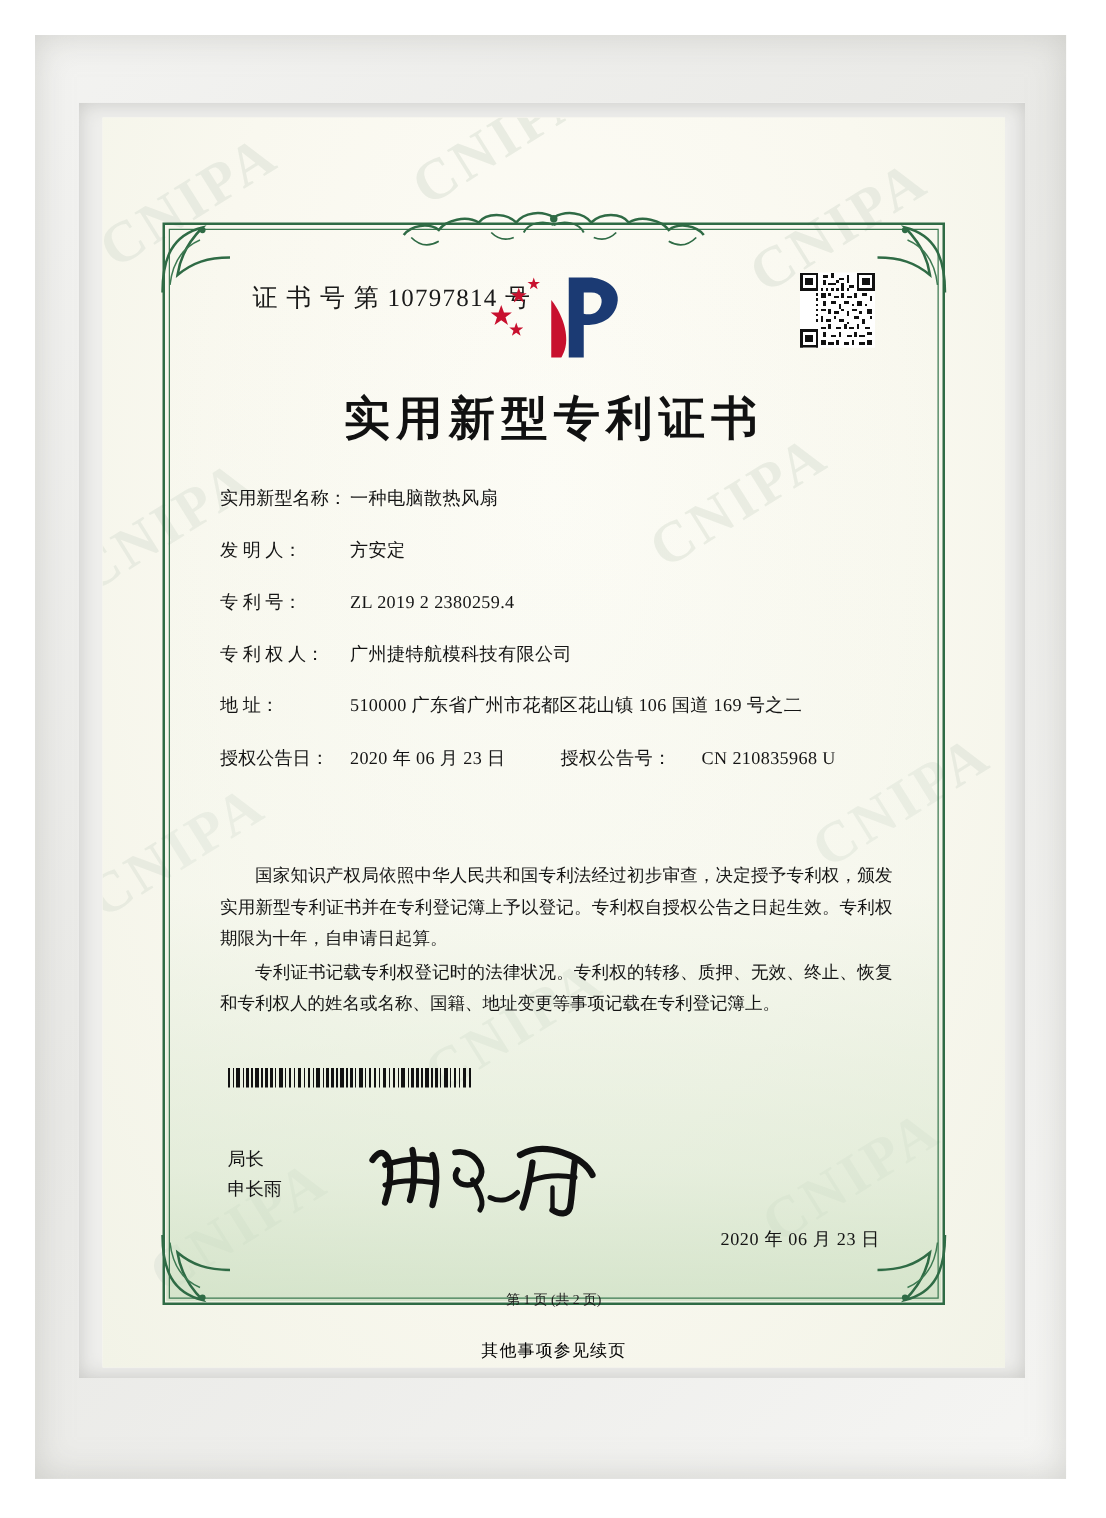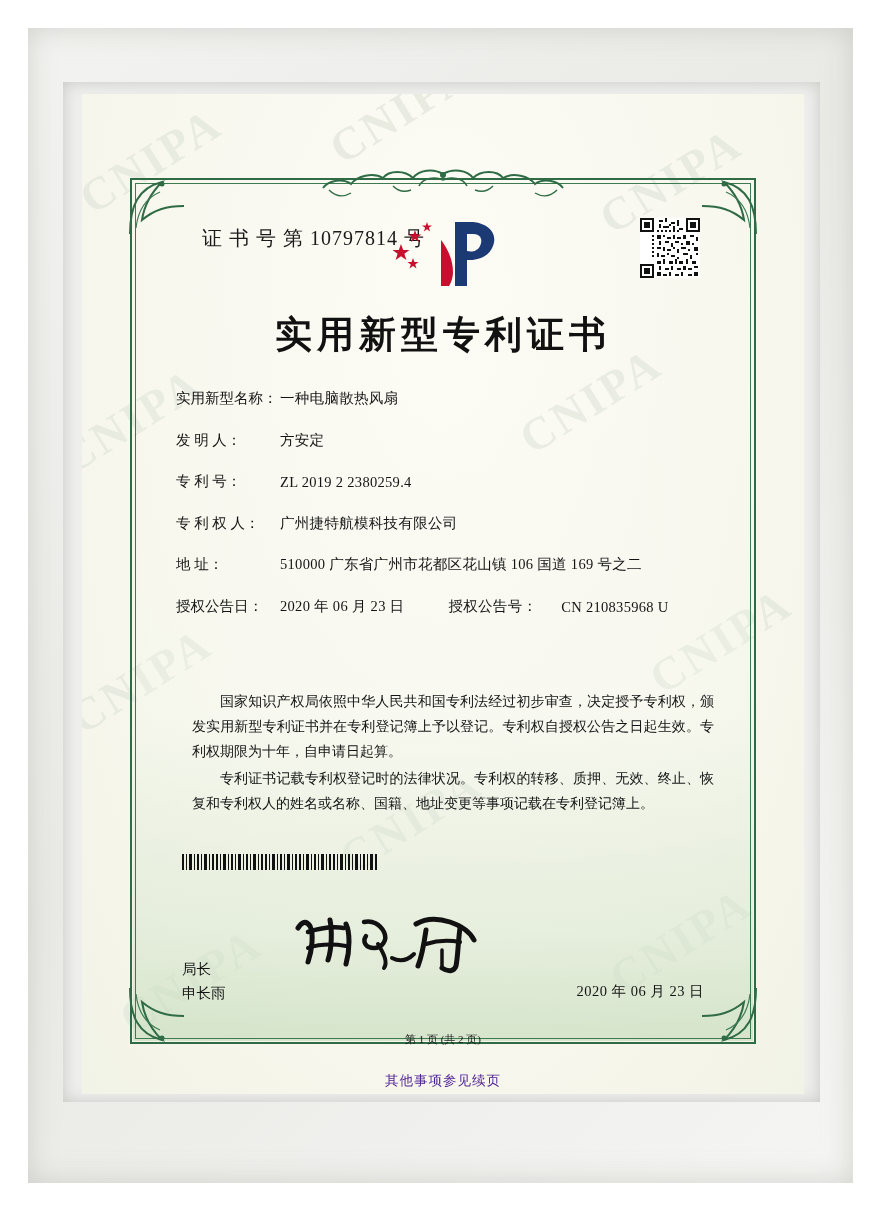--- a/index.html
+++ b/index.html
@@ -197,42 +197,41 @@
     position: absolute;
     left: 94px;
     top: 595px;
     width: 538px;
     font-size: 14px;
     line-height: 25px;
     color: #141414;
     text-align: justify;
   }
   .paragraphs p {
-    margin: 0 0 2px 16px;
+    margin: 0 0 2px 0;
     text-indent: 28px;
   }
 
   
   .barcode {
     position: absolute;
     left: 100px;
     top: 760px;
     width: 196px;
     height: 16px;
   }
 
   
   .sig-block {
     position: absolute;
     left: 100px;
     top: 822px;
     font-size: 14.5px;
     line-height: 24px;
     color: #141414;
-    margin-top: 41px;
   }
   .sig-script {
     position: absolute;
     left: 210px;
     top: 812px;
     width: 200px;
     height: 74px;
     color: #111;
   }
   .issue-date {
@@ -254,21 +253,21 @@
     font-size: 11px;
     color: #1b1b1b;
   }
   .continued {
     position: absolute;
     left: 0;
     right: 0;
     top: 976px;
     text-align: center;
     font-size: 13.5px;
-    color: #4c1d95;
+    color: #000000;
     letter-spacing: 1px;
   }
 </style>
 </head>
 <body>
 
 <div class="scan-page">
 
   <div class="scan-shadow-outer"></div>
   <div class="scan-shadow-inner"></div>

